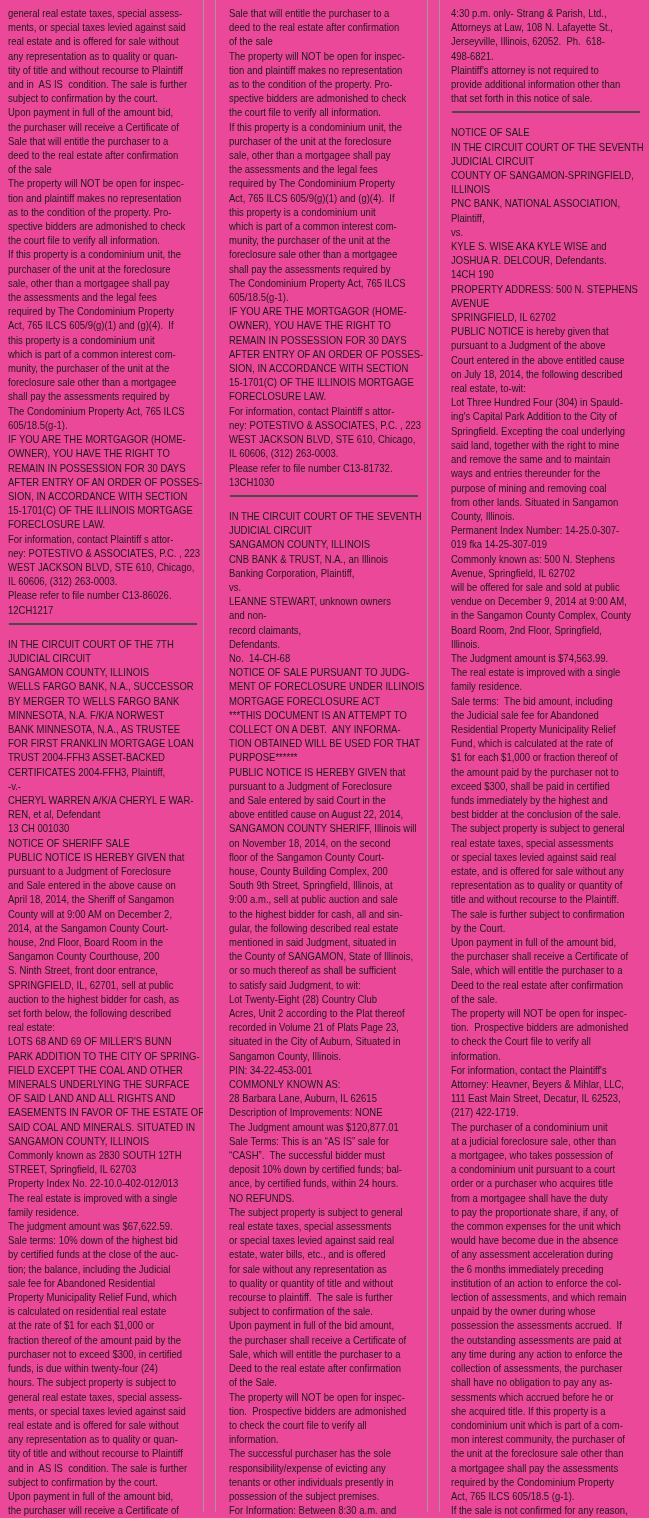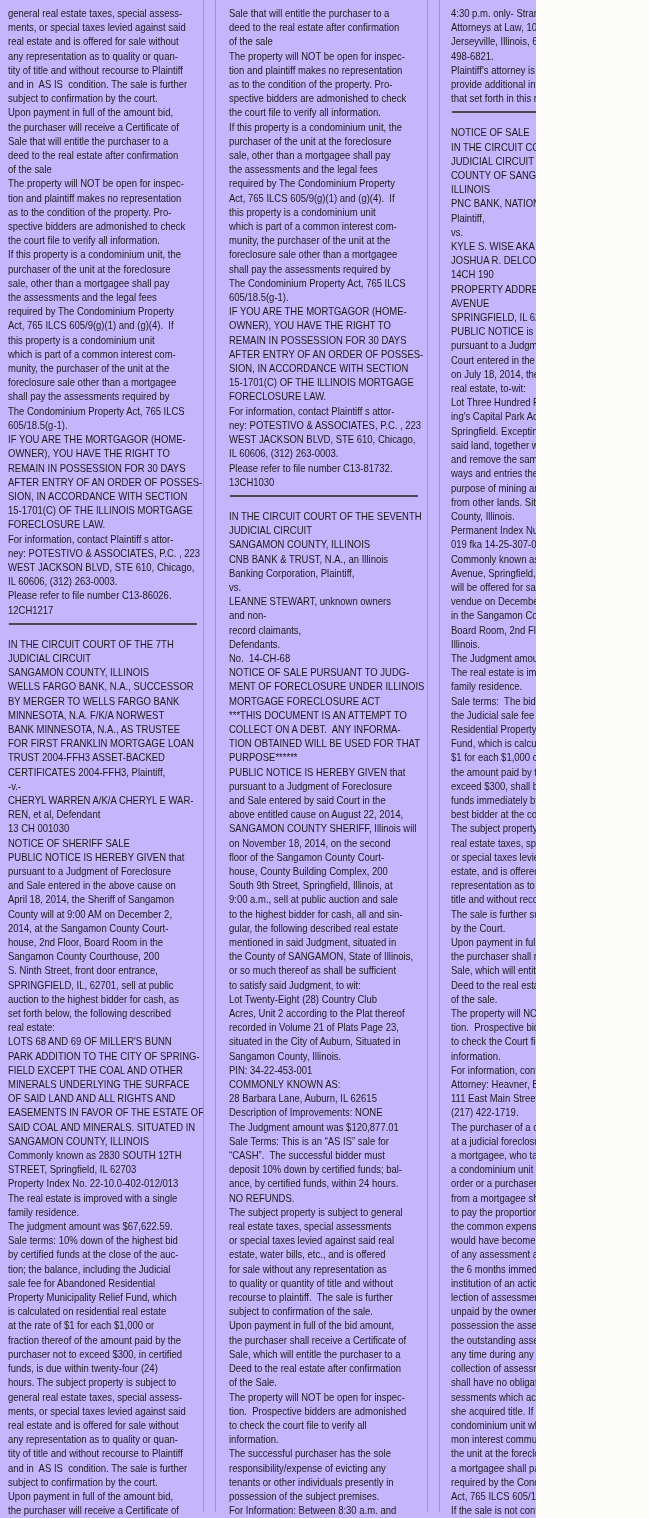--- a/index.html
+++ b/index.html
@@ -2,23 +2,23 @@
 <html><head>
 <meta charset="utf-8">
 <style>
   html, body {
     margin: 0;
     padding: 0;
     background: #fbfbfa;
   }
   .page {
     position: relative;
-    width: 536px;
+    width: 649px;
     height: 1518px;
-    background: #c4b5fd;
+    background: #ec4899;
     overflow: hidden;
     font-family: "Liberation Sans", "DejaVu Sans", sans-serif;
     color: #1a1a1a;
   }
   .col {
     position: absolute;
     top: 6px;
   }
   .col-inner {
     transform: scaleX(0.84);

